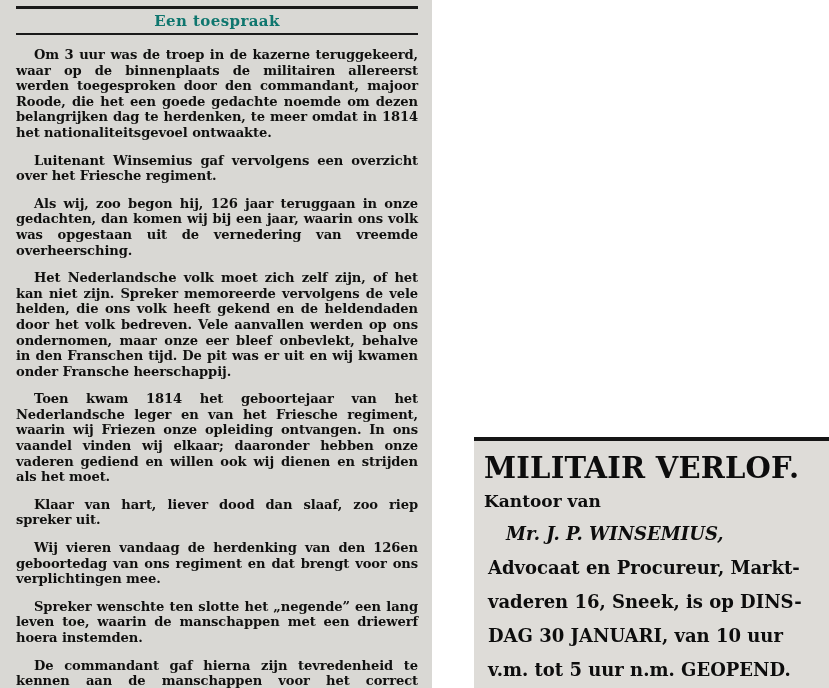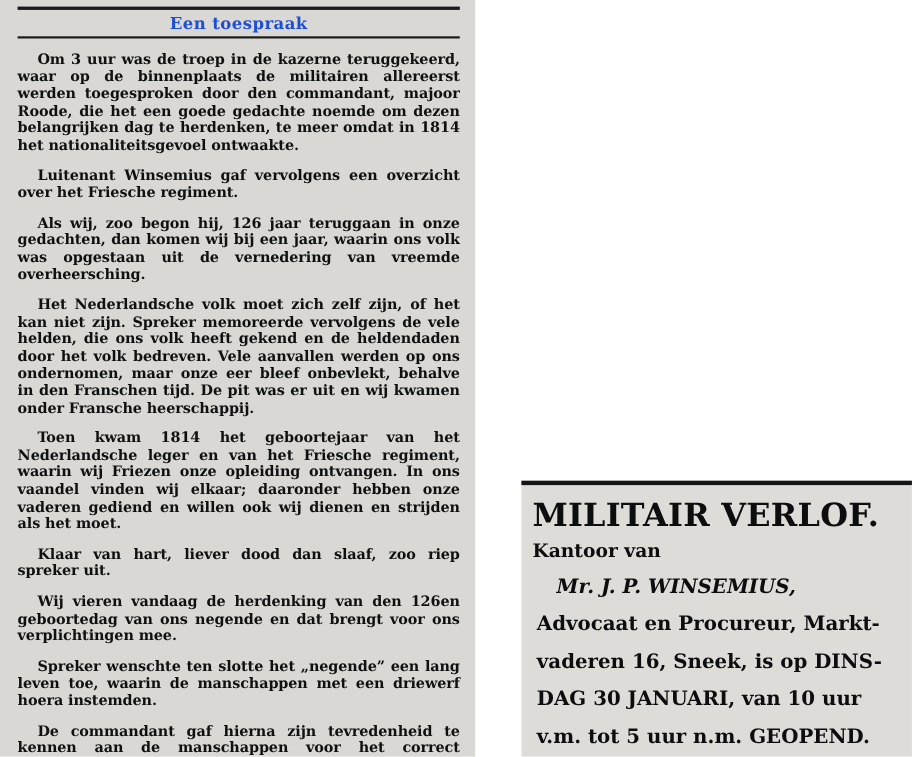--- a/index.html
+++ b/index.html
@@ -30,21 +30,21 @@
     height: 3px;
     background: #1a1a1a;
     margin: 0 0 3px 0;
   }
   #article-headline {
     text-align: center;
     font-family: "DejaVu Serif", serif;
     font-weight: bold;
     font-size: 15px;
     letter-spacing: 0.4px;
-    color: #1d4ed8;
+    color: #0f766e;
     margin: 1px 0 3px 0;
   }
   #article-headline-rule {
     height: 2px;
     background: #1a1a1a;
     margin: 2px 0 5px 0;
   }
   .article-body {
     font-family: "DejaVu Serif", serif;
     font-size: 13.1px;
@@ -134,21 +134,21 @@
   <div class="rule-top"></div>
   <div id="article-headline">Een toespraak</div>
   <div id="article-headline-rule"></div>
   <div class="article-body">
     <p>Om 3 uur was de troep in de kazerne teruggekeerd, waar op de binnenplaats de militairen allereerst werden toegesproken door den commandant, majoor Roode, die het een goede gedachte noemde om dezen belangrijken dag te herdenken, te meer omdat in 1814 het nationaliteitsgevoel ontwaakte.</p>
     <p>Luitenant Winsemius gaf vervolgens een overzicht over het Friesche regiment.</p>
     <p>Als wij, zoo begon hij, 126 jaar teruggaan in onze gedachten, dan komen wij bij een jaar, waarin ons volk was opgestaan uit de vernedering van vreemde overheersching.</p>
     <p>Het Nederlandsche volk moet zich zelf zijn, of het kan niet zijn. Spreker memoreerde vervolgens de vele helden, die ons volk heeft gekend en de heldendaden door het volk bedreven. Vele aanvallen werden op ons ondernomen, maar onze eer bleef onbevlekt, behalve in den Franschen tijd. De pit was er uit en wij kwamen onder Fransche heerschappij.</p>
     <p>Toen kwam 1814 het geboortejaar van het Nederlandsche leger en van het Friesche regiment, waarin wij Friezen onze opleiding ontvangen. In ons vaandel vinden wij elkaar; daaronder hebben onze vaderen gediend en willen ook wij dienen en strijden als het moet.</p>
     <p>Klaar van hart, liever dood dan slaaf, zoo riep spreker uit.</p>
-    <p>Wij vieren vandaag de herdenking van den 126en geboortedag van ons negende en dat brengt voor ons verplichtingen mee.</p>
+    <p>Wij vieren vandaag de herdenking van den 126en geboortedag van ons regiment en dat brengt voor ons verplichtingen mee.</p>
     <p>Spreker wenschte ten slotte het „negende” een lang leven toe, waarin de manschappen met een driewerf hoera instemden.</p>
     <p>De commandant gaf hierna zijn tevredenheid te kennen aan de manschappen voor het correct gehouden défilé.</p>
   </div>
 </div>
 
 <div id="advert-box">
   <div id="advert-rule-top"></div>
   <div id="advert-inner">
     <div id="advert-title">MILITAIR VERLOF.</div>
     <div id="advert-subtitle">Kantoor van</div>

